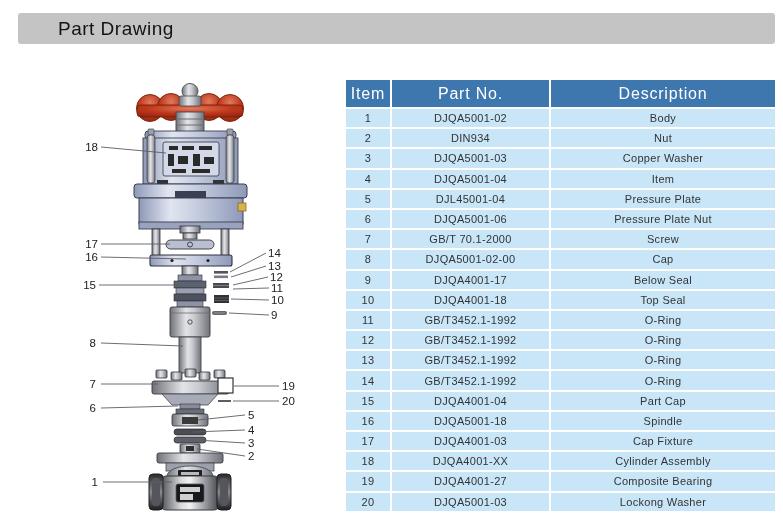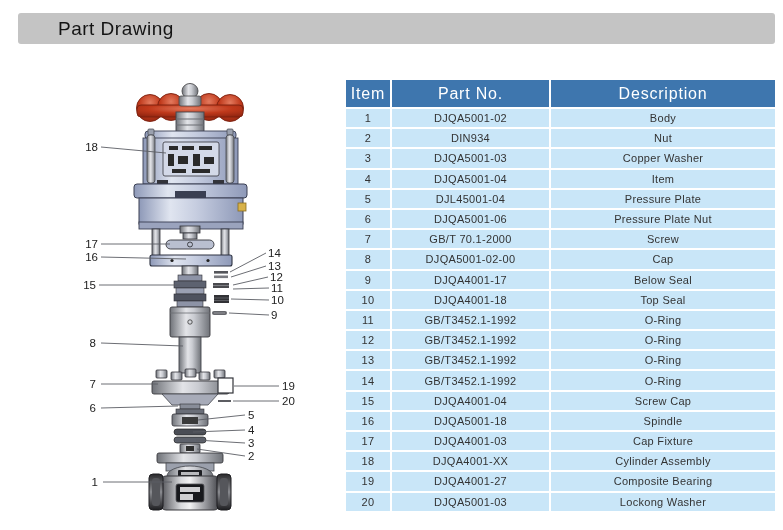--- a/index.html
+++ b/index.html
@@ -321,21 +321,21 @@
           <td>O-Ring</td>
         </tr>
         <tr>
           <td>14</td>
           <td>GB/T3452.1-1992</td>
           <td>O-Ring</td>
         </tr>
         <tr>
           <td>15</td>
           <td>DJQA4001-04</td>
-          <td>Screw Cap</td>
+          <td>Part Cap</td>
         </tr>
         <tr>
           <td>16</td>
           <td>DJQA5001-18</td>
           <td>Spindle</td>
         </tr>
         <tr>
           <td>17</td>
           <td>DJQA4001-03</td>
           <td>Cap Fixture</td>

